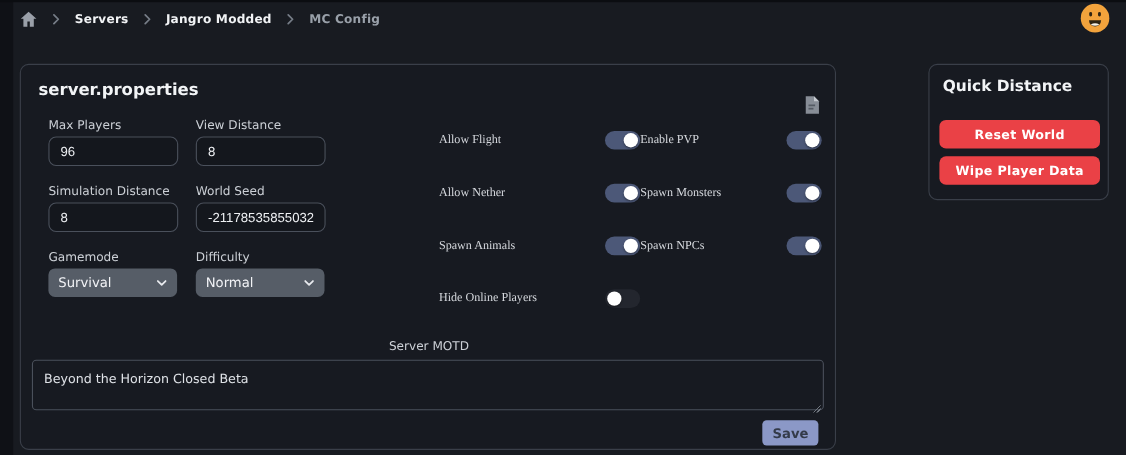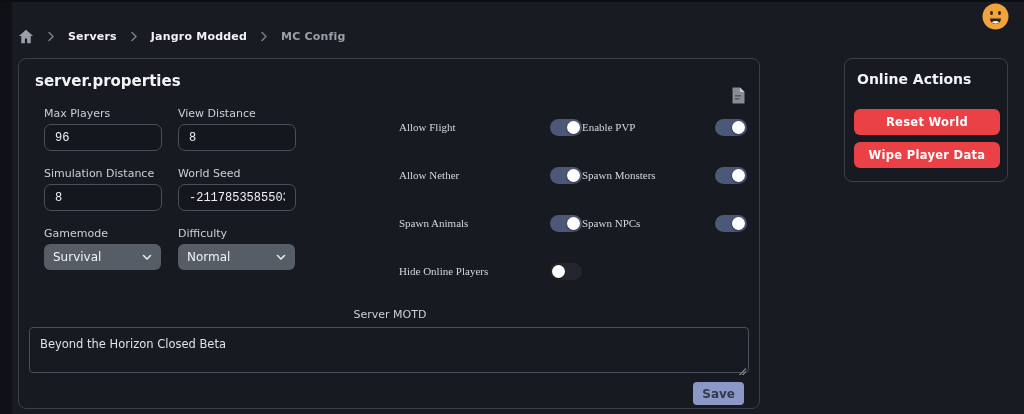--- a/index.html
+++ b/index.html
@@ -8,21 +8,21 @@
     background:#181b21;
     font-family:"DejaVu Sans","Liberation Sans",sans-serif;
     position:relative;
     color:#e8eaee;
   }
   .edge-left { position:absolute; left:0; top:0; width:12px; height:414px; background:#0f1116; }
   .edge-top  { position:absolute; left:0; top:0; width:1024px; height:2px; background:#0b0d11; }
 
   
   .header { position:absolute; left:18px; top:2px; height:30px; right:0;
-            display:flex; align-items:center; gap:13px;margin-top:19px; }
+            display:flex; align-items:center; gap:13px; }
   .crumb { font-size:11px; font-weight:700; color:#f1f3f5; letter-spacing:.2px; cursor:pointer; }
   .crumb.current { color:#99a0a9; font-weight:700; }
   .sep svg { display:block; }
   .home { display:flex; align-items:center; cursor:pointer; }
 
   .avatar { position:absolute; left:982px; top:3px; width:27px; height:27px; border-radius:50%;
             cursor:pointer; }
   .avatar svg { display:block; }
 
   
@@ -34,21 +34,21 @@
 
   .file-icon { position:absolute; right:14px; top:28px; cursor:pointer; }
 
   
   .fields { position:absolute; left:25px; top:48px;
             display:grid; grid-template-columns:118px 118px; column-gap:57px; row-gap:18px;gap:16px; }
   .field { display:flex; flex-direction:column; gap:4px; }
   .field-label { font-size:11px; color:#ccd0d6; }
   .field input {
     width:118px; height:27px; background:#14171d; border:1.5px solid #4a505b; border-radius:7px;
-    color:#eef0f3; font-size:12px; padding:0 10px; font-family:Liberation Mono, monospace; outline:none;
+    color:#eef0f3; font-size:12px; padding:0 10px; font-family:Liberation Sans, sans-serif; outline:none;
   }
   .select {
     width:117px; height:26px; background:#565d67; border-radius:6px; cursor:pointer;
     display:flex; align-items:center; justify-content:space-between; padding:0 9px;
   }
   .select-value { font-size:12px; color:#f2f3f6; }
 
   
   .toggles { position:absolute; left:380px; top:57px;
              display:grid; grid-template-columns:183px 165px; row-gap:26px; }
@@ -225,18 +225,18 @@
   <div class="motd-label">Server MOTD</div>
   <div class="motd-wrap">
     <textarea spellcheck="false" style="">Beyond the Horizon Closed Beta</textarea>
     <div class="resize-handle"></div>
   </div>
 
   <button class="save-btn">Save</button>
 </div>
 
 <div class="panel quick-panel">
-  <div class="qa-title">Online Actions</div>
+  <div class="qa-title">Quick Distance</div>
   <div class="qa-buttons">
     <button class="danger-btn">Reset World</button>
     <button class="danger-btn">Wipe Player Data</button>
   </div>
 </div>
 
 </body></html>

